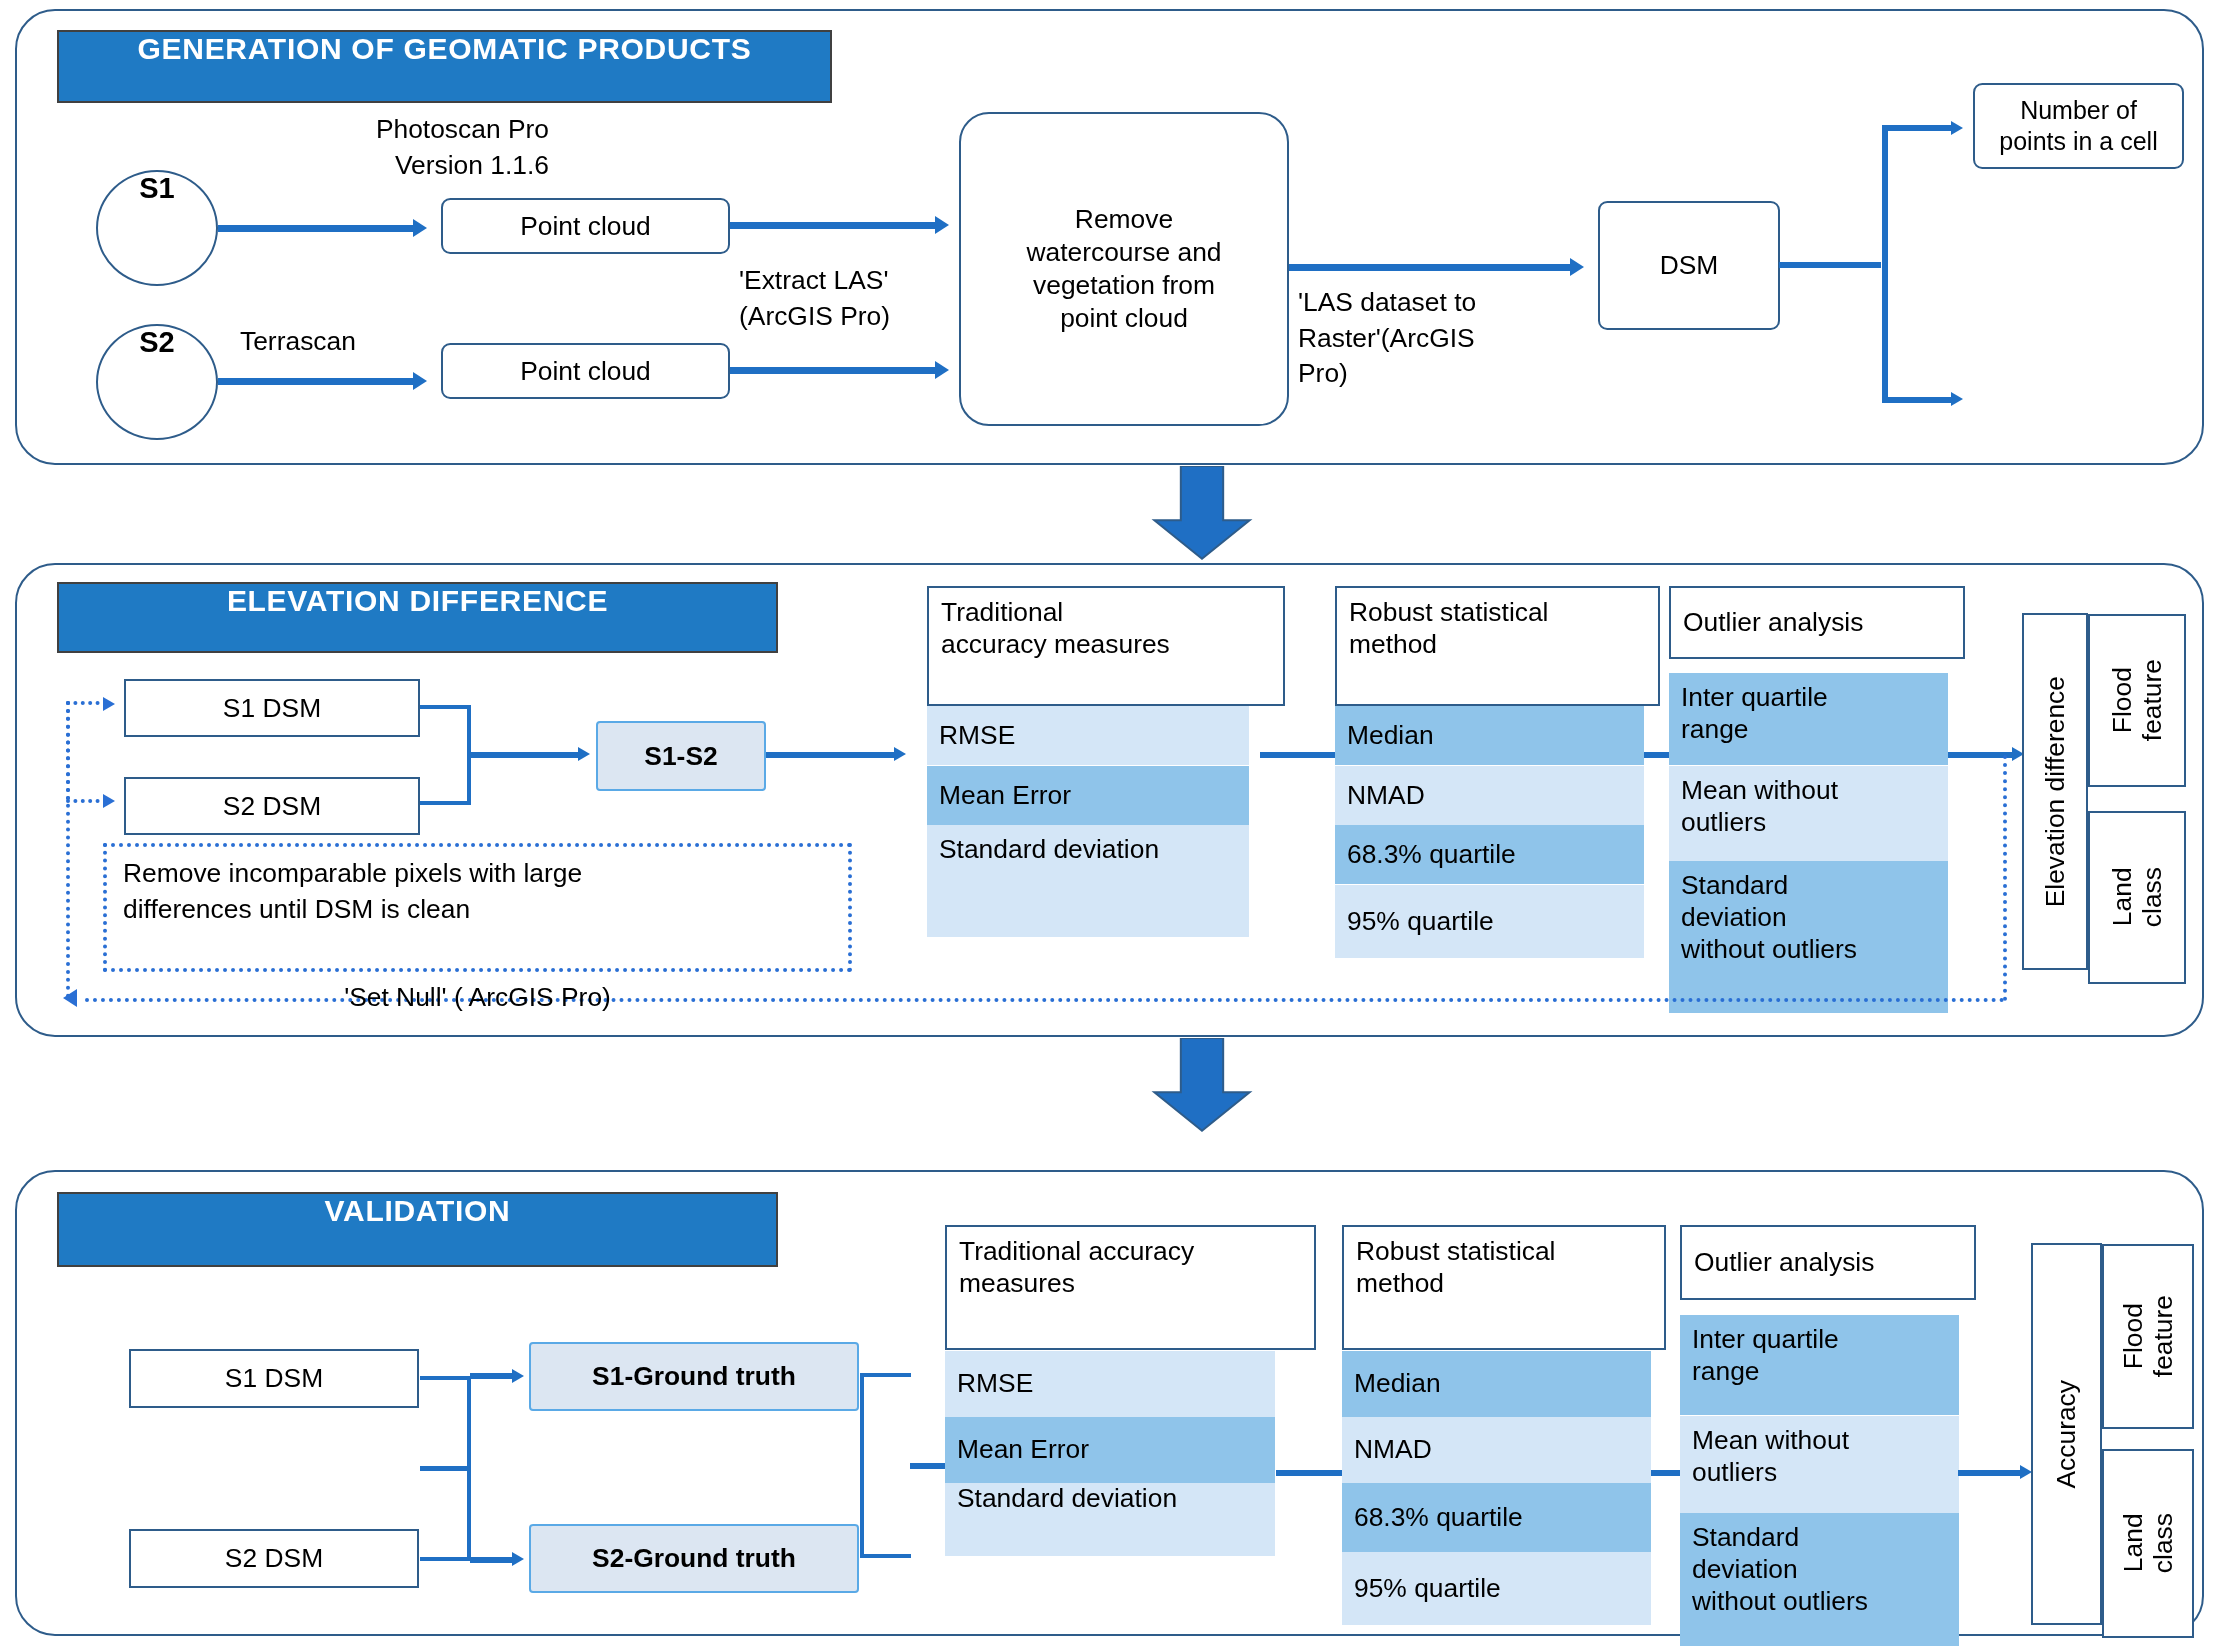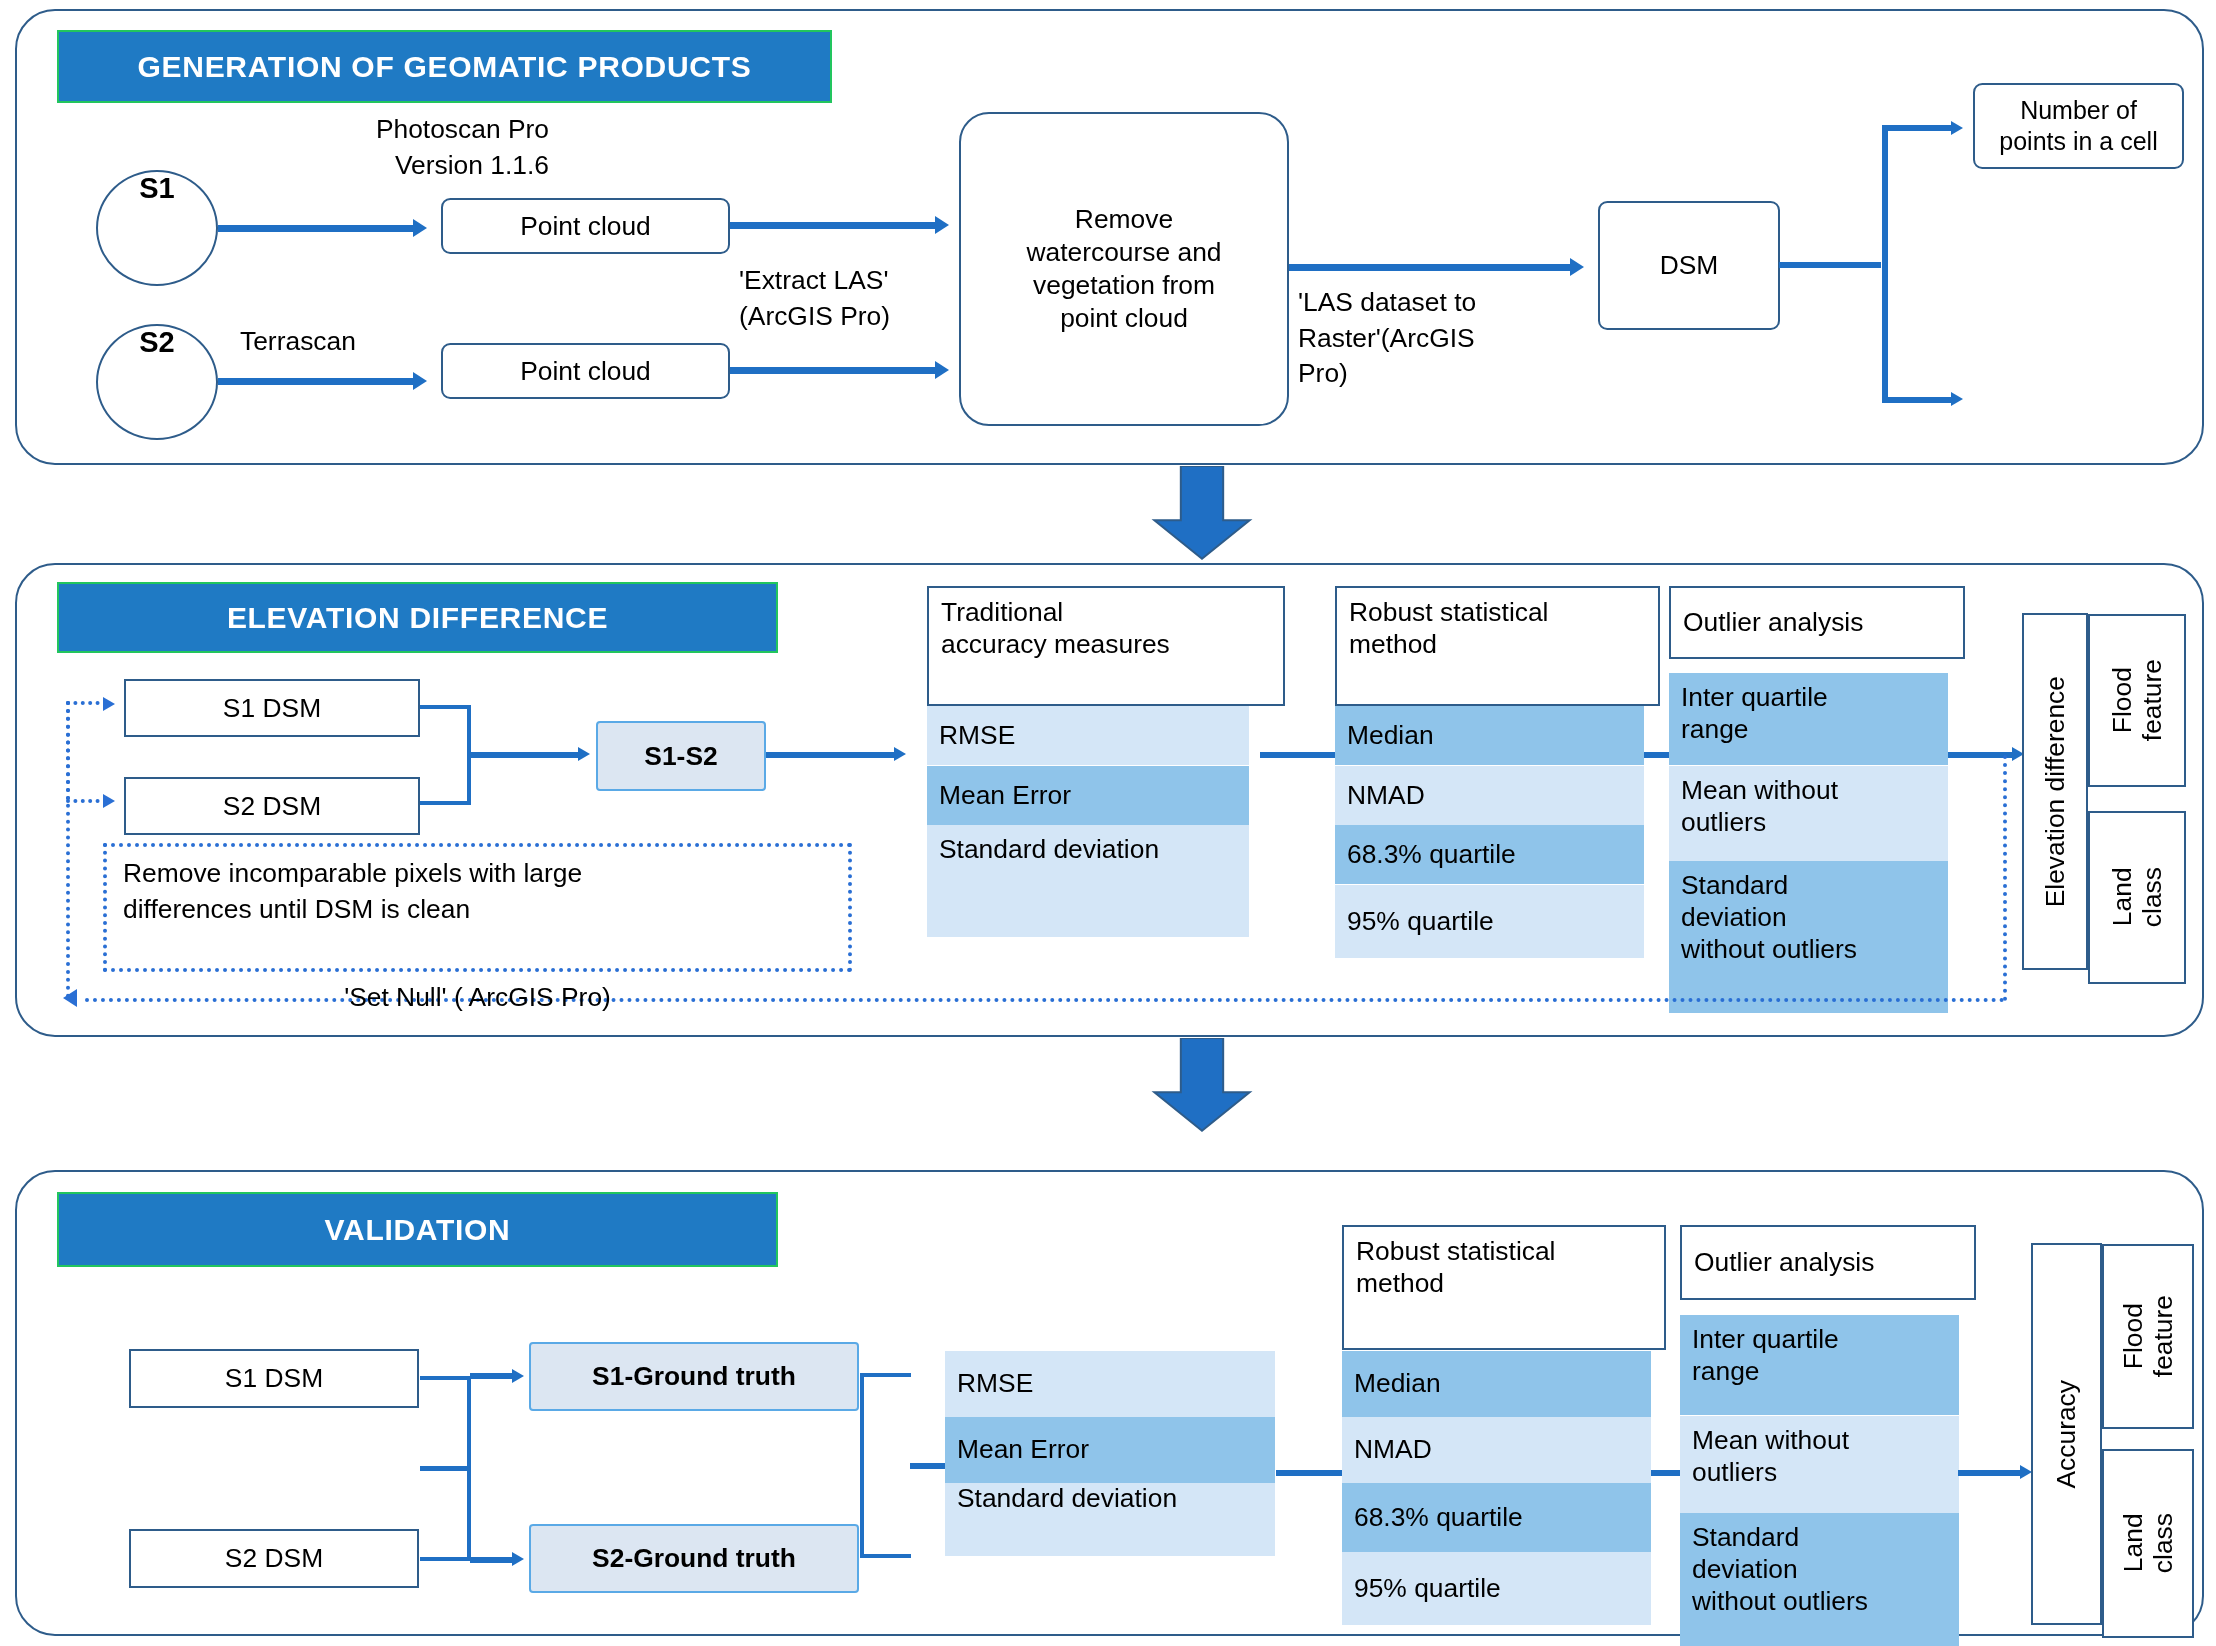--- a/index.html
+++ b/index.html
@@ -3,22 +3,22 @@
 <meta charset="utf-8">
 <style>
   html,body{margin:0;padding:0;background:#ffffff;}
   body{font-family:"Liberation Sans", sans-serif;}
   #stage{position:relative;width:2216px;height:1647px;background:#fff;overflow:hidden;}
 
   
   .panel{position:absolute;border:2.6px solid #2e5c8a;border-radius:40px;background:#fff;box-sizing:border-box;}
 
   
-  .banner{position:absolute;background:#1f7ac4;border:2px solid #22c55e;box-sizing:border-box;
-          color:#ffffff;font-weight:bold;letter-spacing:0.7px;display:flex;align-items:center;}
+  .banner{position:absolute;background:#1f7ac4;border:2px solid #404040;box-sizing:border-box;
+          color:#ffffff;font-weight:bold;letter-spacing:0.7px;display:flex;align-items:flex-start;}
   .banner.center{justify-content:center;}
   .banner span{padding:0 17px;}
 
   
   .box{position:absolute;box-sizing:border-box;background:#fff;border:2px solid #2e5c8a;
        display:flex;align-items:center;justify-content:center;text-align:center;color:#000;line-height:1.25;}
   .box.rounded{border-radius:9.2px;}
   .box.biground{border-radius:30px;}
   .circle{position:absolute;box-sizing:border-box;border:2.6px solid #2e5c8a;border-radius:50%;
           background:#fff;display:flex;justify-content:center;font-weight:bold;color:#000;}
@@ -295,20 +295,24 @@
     <span>S1-Ground truth</span>
   </div>
   <div class="box hl fs-box" style="left:529px;top:1524px;width:330px;height:69px;">
     <span>S2-Ground truth</span>
   </div>
 
   <div class="brk2" style="left:860px;top:1373px;width:51px;height:185px;"></div>
   <div class="ln" style="left:910px;top:1463px;width:86px;height:6px;"></div>
   <div class="ah sm" style="left:992px;top:1458px;"></div>
 
+  <div class="hdr fs-hdr" style="left:945px;top:1225px;width:371px;height:125px;">
+    <span style="white-space:pre-line;">Traditional accuracy
+measures</span>
+  </div>
   <div class="cell light fs-cell" style="left:945px;top:1351px;width:330px;height:66px;">
     <span>RMSE</span>
   </div>
   <div class="cell dark fs-cell" style="left:945px;top:1417px;width:330px;height:66px;">
     <span>Mean Error</span>
   </div>
   <div class="cell light fs-cell" style="left:945px;top:1483px;width:330px;height:73px;align-items:flex-start;padding-top:0;">
     <span>Standard deviation</span>
   </div>
 

